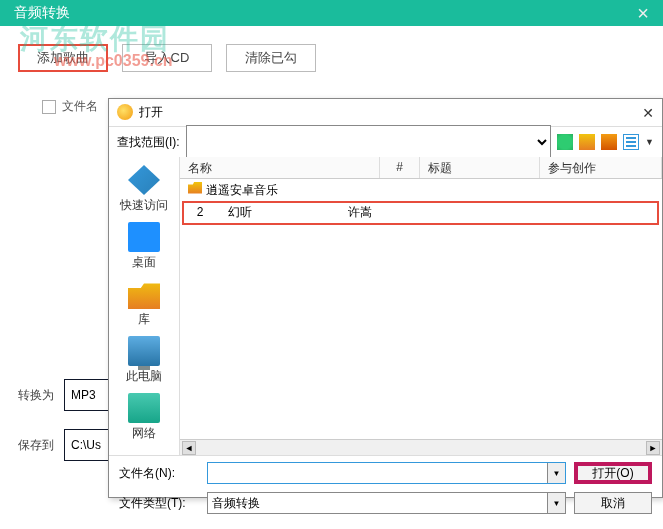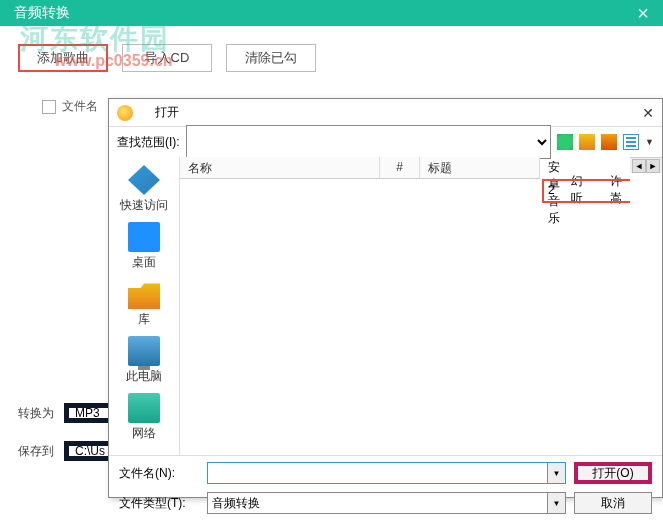--- a/index.html
+++ b/index.html
@@ -9,25 +9,25 @@
 .main-header .close{font-size:20px;color:#eee;cursor:pointer}
 .watermark{position:absolute;left:20px;top:20px;font-size:28px;font-weight:bold;color:rgba(26,188,156,.35);pointer-events:none;letter-spacing:2px}
 .watermark-url{position:absolute;left:54px;top:52px;font-size:16px;font-weight:bold;color:rgba(231,76,60,.55);pointer-events:none}
 .toolbar{display:flex;gap:14px;padding:18px 18px 0 18px}
 .btn{min-width:90px;height:28px;border:1px solid #bbb;background:#fff;display:flex;align-items:center;justify-content:center;cursor:pointer;font-size:13px;color:#444}
 .btn.primary-hl{border:2px solid #e74c3c}
 .file-row{display:flex;align-items:center;gap:6px;padding:26px 0 0 42px;color:#555}
 .chk{width:14px;height:14px;border:1px solid #aaa}
 .bottom-area{position:absolute;left:18px;bottom:68px;display:flex;flex-direction:column;gap:18px}
 .brow{display:flex;align-items:center;gap:10px;color:#444}
-.brow input{height:20px;border:5px solid #0f172a;padding:0 6px;width:60px}
+.brow input{height:32px;border:1px solid #0f172a;padding:0 6px;width:60px}
 .brow input.path{width:60px}
 .open-dialog{position:absolute;left:108px;top:98px;width:555px;height:400px;background:#fff;border:1px solid #888;box-shadow:2px 2px 6px rgba(0,0,0,.2)}
 .dlg-title{height:28px;display:flex;align-items:center;padding:0 8px;justify-content:space-between;border-bottom:1px solid #ddd}
-.dlg-title .tl{display:flex;align-items:center;gap:22px}
+.dlg-title .tl{display:flex;align-items:flex-start;gap:6px}
 .dlg-title .tl .ico{width:16px;height:16px;border-radius:50%;background:radial-gradient(circle at 40% 40%,#ffe066,#f39c12)}
 .dlg-title .x{font-size:14px;cursor:pointer;color:#333}
 .scope-row{height:30px;display:flex;align-items:center;padding:0 8px;gap:6px}
 .scope-row label{white-space:nowrap}
 .scope-row select{flex:1;height:22px;border:1px solid #888;padding:16px 4px;background:#fff}
 .mini-ico{width:16px;height:16px;display:inline-block}
 .ico-back{background:radial-gradient(circle,#2ecc71 60%,#27ae60)}
 .ico-up{background:linear-gradient(#f1c40f,#e67e22)}
 .ico-new{background:linear-gradient(#f39c12,#d35400)}
 .ico-view{background:#fff;border:1px solid #3498db;position:relative}
@@ -36,21 +36,21 @@
 .dlg-body{display:flex;height:298px}
 .sidebar{width:70px;display:flex;flex-direction:column;align-items:center;padding-top:8px;gap:8px}
 .sb-item{display:flex;flex-direction:column;align-items:center;gap:2px;cursor:pointer;color:#333;font-size:11px}
 .sb-ico{width:32px;height:30px}
 .ico-quick{background:linear-gradient(135deg,#3498db,#2980b9);clip-path:polygon(50% 0,100% 50%,50% 100%,0 50%)}
 .ico-desktop{background:#1e90ff;border-radius:2px}
 .ico-lib{background:linear-gradient(#f1c40f,#e67e22);clip-path:polygon(0 30%,40% 30%,50% 15%,100% 15%,100% 100%,0 100%)}
 .ico-pc{background:linear-gradient(#5dade2,#2874a6);border-radius:2px;position:relative}
 .ico-pc::after{content:"";position:absolute;left:10px;bottom:-4px;width:12px;height:4px;background:#7f8c8d}
 .ico-net{background:linear-gradient(#48c9b0,#17a589);border-radius:2px}
-.file-area{flex:1;border-left:1px solid #ddd;display:flex;flex-direction:row;overflow:hidden}
+.file-area{flex:1;border-left:1px solid #ddd;display:flex;flex-direction:column;overflow:hidden}
 .headers{display:flex;height:22px;border-bottom:1px solid #ccc;background:#fafafa}
 .headers div{padding:3px 8px;border-right:1px solid #ddd;color:#333}
 .col-name{width:200px}
 .col-num{width:40px;text-align:center}
 .col-title{width:120px}
 .col-artist{flex:1}
 .rows{flex:1;overflow:auto;position:relative}
 .frow{display:flex;height:22px;align-items:center}
 .frow .c{padding:0 8px}
 .frow .ico-folder{width:14px;height:12px;background:linear-gradient(#f1c40f,#e67e22);display:inline-block;margin-right:4px;clip-path:polygon(0 25%,35% 25%,45% 0,100% 0,100% 100%,0 100%)}
@@ -142,20 +142,21 @@
         <div class="sb-ico ico-net"></div>
         <span>网络</span>
       </div>
     </div>
 
     <div class="file-area">
       <div class="headers">
         <div class="col-name">名称</div>
         <div class="col-num">#</div>
         <div class="col-title">标题</div>
+        <div class="col-artist">参与创作</div>
       </div>
       <div class="rows">
         <div class="frow">
           <div class="c col-name"><span class="ico-folder"></span><span>逍遥安卓音乐</span></div>
           <div class="c col-num"></div>
           <div class="c col-title"></div>
           <div class="c col-artist"></div>
         </div>
         <div class="frow">
           <div class="c col-num">2</div>

